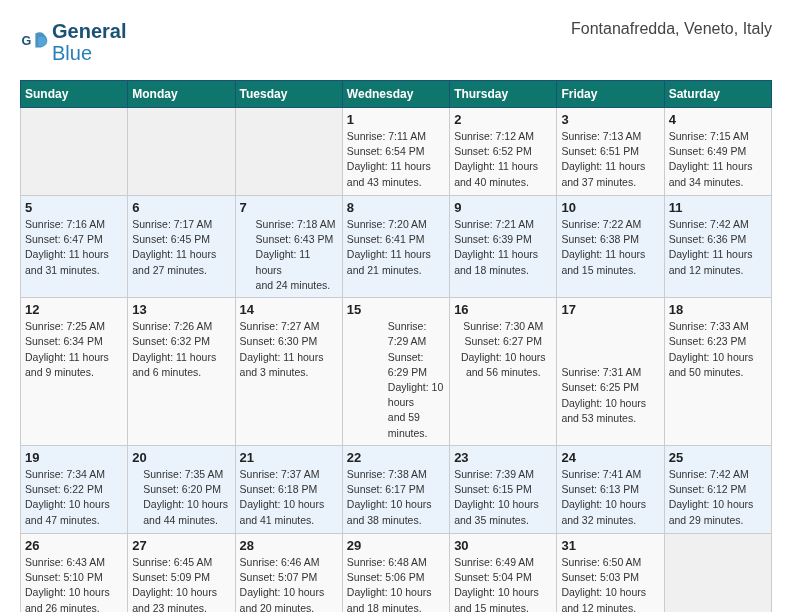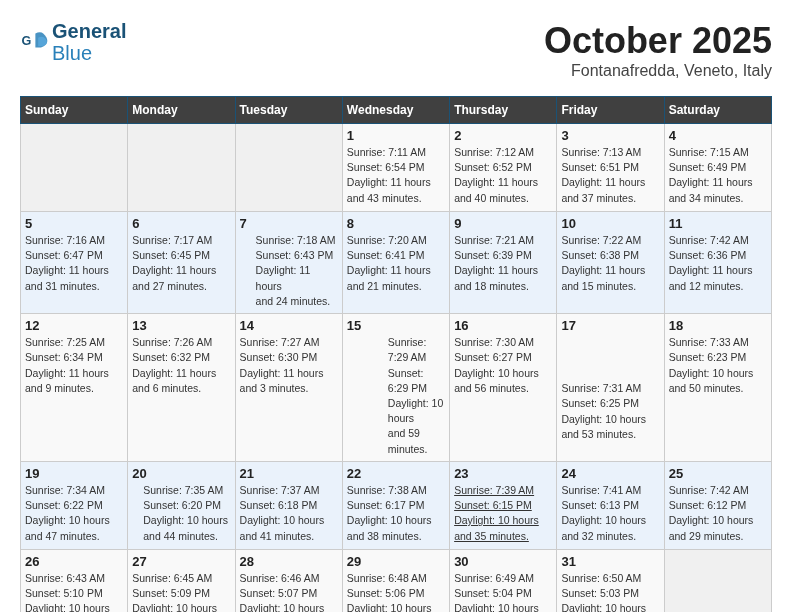--- a/index.html
+++ b/index.html
@@ -36,21 +36,21 @@
     .location {
       font-size: 16px;
       color: #444;
     }
     table {
       width: 100%;
       border-collapse: collapse;
       font-size: 11px;
     }
     thead tr th {
-      background-color: #404040;
+      background-color: #0f766e;
       color: #fff;
       padding: 6px 4px;
       text-align: left;
       font-size: 12px;
       font-weight: bold;
       border: 1px solid #1a5276;
     }
     tbody tr td {
       border: 1px solid #ccc;
       vertical-align: top;
@@ -90,21 +90,20 @@
       <text x="2" y="24" font-size="18" font-weight="bold" fill="#1a5276">G</text>
       <path d="M22 8 Q32 2 38 14 Q42 24 30 28 L22 28 Z" fill="#2980b9" opacity="0.85"></path>
       <path d="M26 14 Q34 10 38 18 Q40 24 32 26 L26 26 Z" fill="#5dade2" opacity="0.7"></path>
     </svg>
     <div>
       <div style="font-size:20px;font-weight:bold;color:#1a5276;line-height:1.1;">General</div>
       <div style="font-size:20px;font-weight:normal;color:#2980b9;line-height:1.1;">Blue</div>
     </div>
   </div>
   <div class="title-block">
-    <div class="month-title">October 2025</div>
     <div class="location">Fontanafredda, Veneto, Italy</div>
   </div>
 </div>
 
 <table>
   <thead>
     <tr>
     <th>Sunday</th>
         <th>Monday</th>
         <th>Tuesday</th>
@@ -223,21 +222,21 @@
         </td>
         <td>
           <div class="day-number">15</div>
           <div class="day-info" style="white-space: pre-line; margin-left: 41px;">Sunrise: 7:29 AM
 Sunset: 6:29 PM
 Daylight: 10 hours
 and 59 minutes.</div>
         </td>
         <td>
           <div class="day-number">16</div>
-          <div class="day-info" style="white-space: pre-line;">Sunrise: 7:30 AM
+          <div class="day-info" style="white-space: pre-line; text-align: center;">Sunrise: 7:30 AM
 Sunset: 6:27 PM
 Daylight: 10 hours
 and 56 minutes.</div>
         </td>
         <td>
           <div class="day-number">17</div>
           <div class="day-info" style="white-space: pre-line; margin-top: 48px;">Sunrise: 7:31 AM
 Sunset: 6:25 PM
 Daylight: 10 hours
 and 53 minutes.</div>
@@ -274,21 +273,21 @@
         </td>
         <td>
           <div class="day-number">22</div>
           <div class="day-info" style="white-space: pre-line;">Sunrise: 7:38 AM
 Sunset: 6:17 PM
 Daylight: 10 hours
 and 38 minutes.</div>
         </td>
         <td>
           <div class="day-number">23</div>
-          <div class="day-info" style="white-space: pre-line; text-decoration: underline;">Sunrise: 7:39 AM
+          <div class="day-info" style="white-space: pre-line;">Sunrise: 7:39 AM
 Sunset: 6:15 PM
 Daylight: 10 hours
 and 35 minutes.</div>
         </td>
         <td>
           <div class="day-number">24</div>
           <div class="day-info" style="white-space: pre-line;">Sunrise: 7:41 AM
 Sunset: 6:13 PM
 Daylight: 10 hours
 and 32 minutes.</div>

